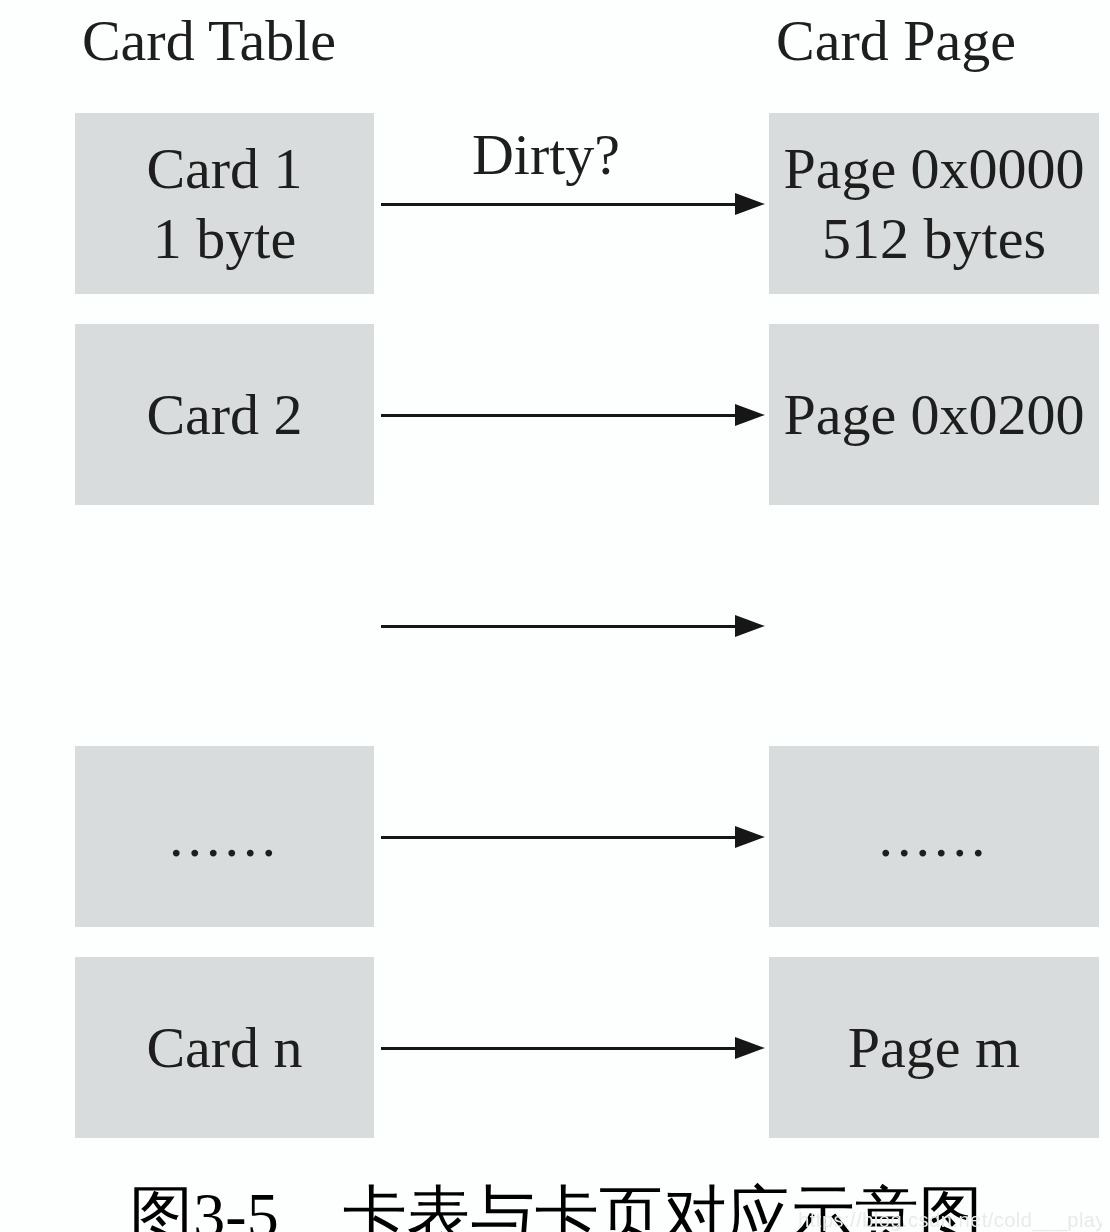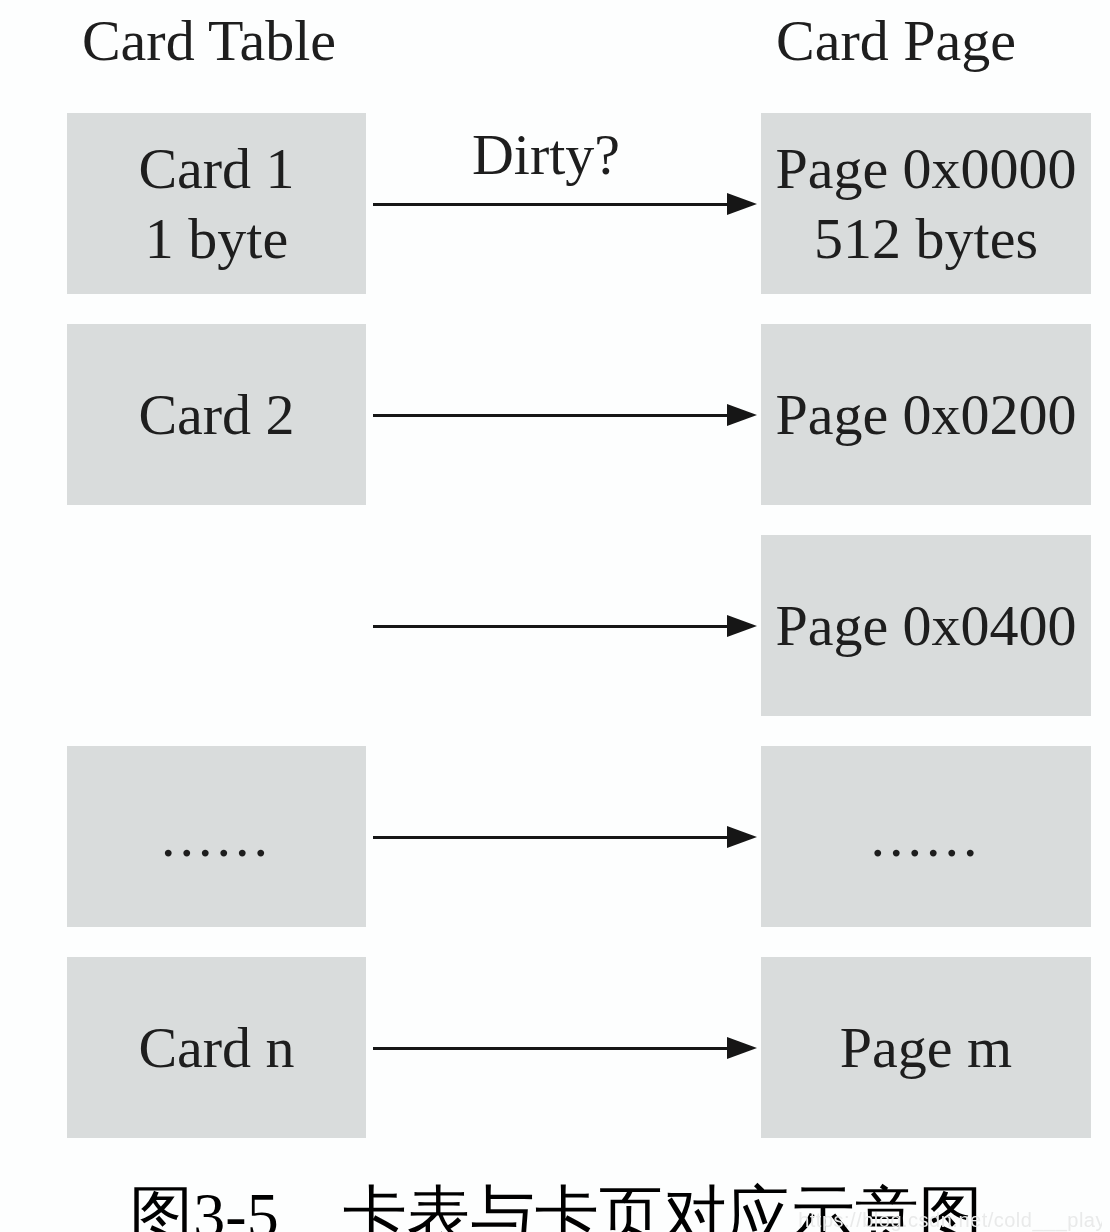--- a/index.html
+++ b/index.html
@@ -27,21 +27,21 @@
     line-height: 62px;
     text-align: center;
     white-space: nowrap;
     color: var(--ink);
   }
   .col-header.left  { left: 43px;  width: 300px; }
   .col-header.right { left: 715px; width: 330px; }
 
   .row {
     position: absolute;
-    left: 4px;
+    left: 12px;
     width: 1022px;
     height: 181px;
   }
   .box {
     position: absolute;
     top: 0;
     height: 100%;
     background: var(--box-fill);
     display: flex;
     flex-direction: column;
@@ -153,23 +153,20 @@
     <div class="box right-box">
       <span>Page 0x0200</span>
     </div>
   </div>
 
   <div class="row" style="top:515px">
     <div class="arrow">
       <span class="arrow-line"></span>
       <span class="arrow-head"></span>
     </div>
-    <div class="box right-box">
-      <span>Page 0x0400</span>
-    </div>
   </div>
 
   <div class="row" style="top:726px">
     <div class="box left-box">
       <span class="dots-text">......</span>
     </div>
     <div class="arrow">
       <span class="arrow-line"></span>
       <span class="arrow-head"></span>
     </div>

